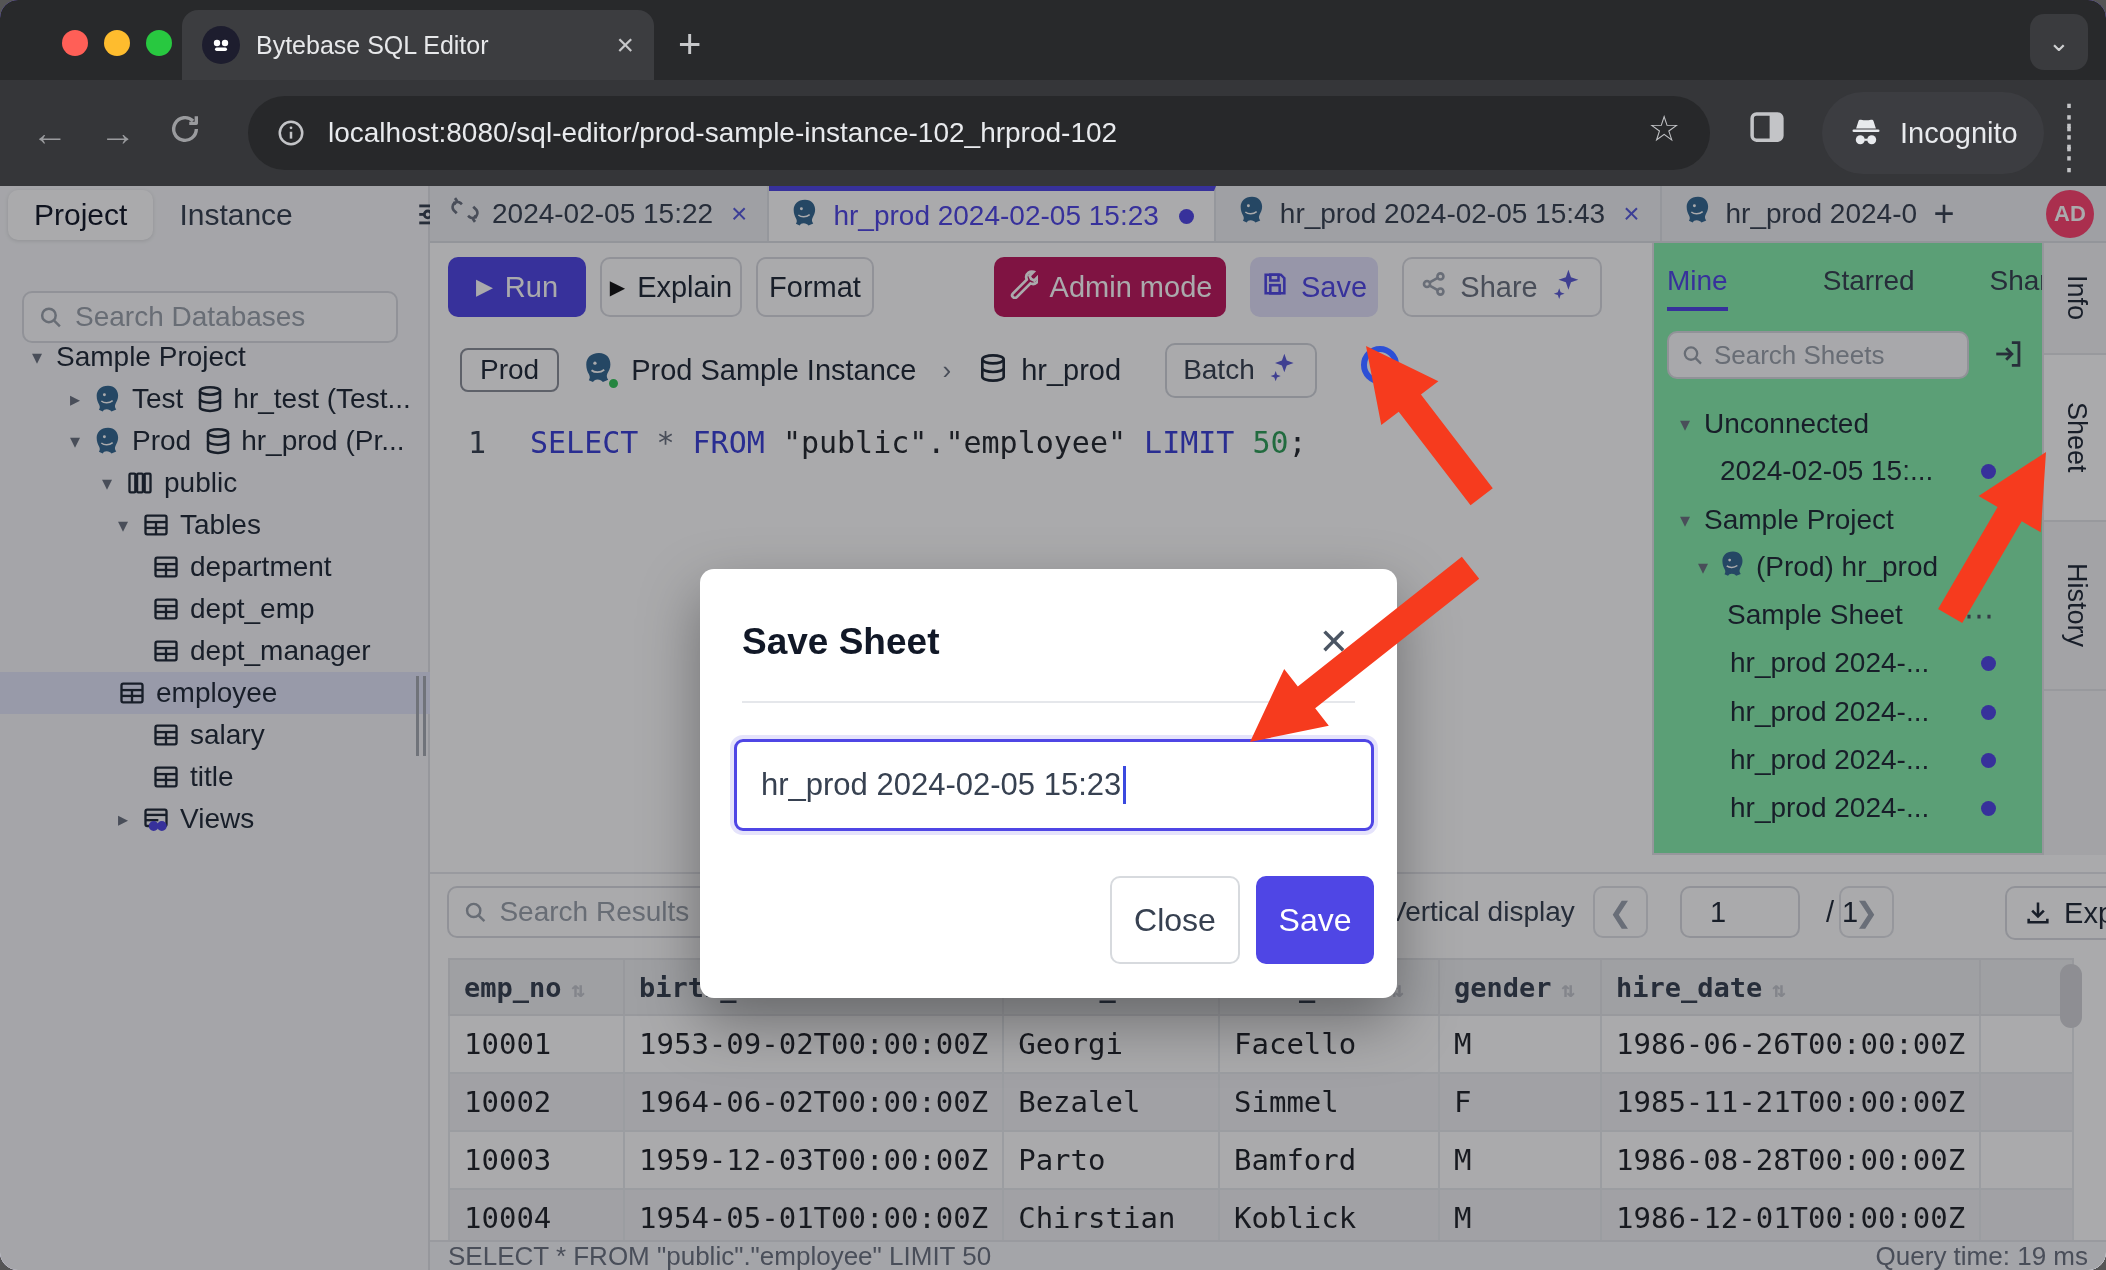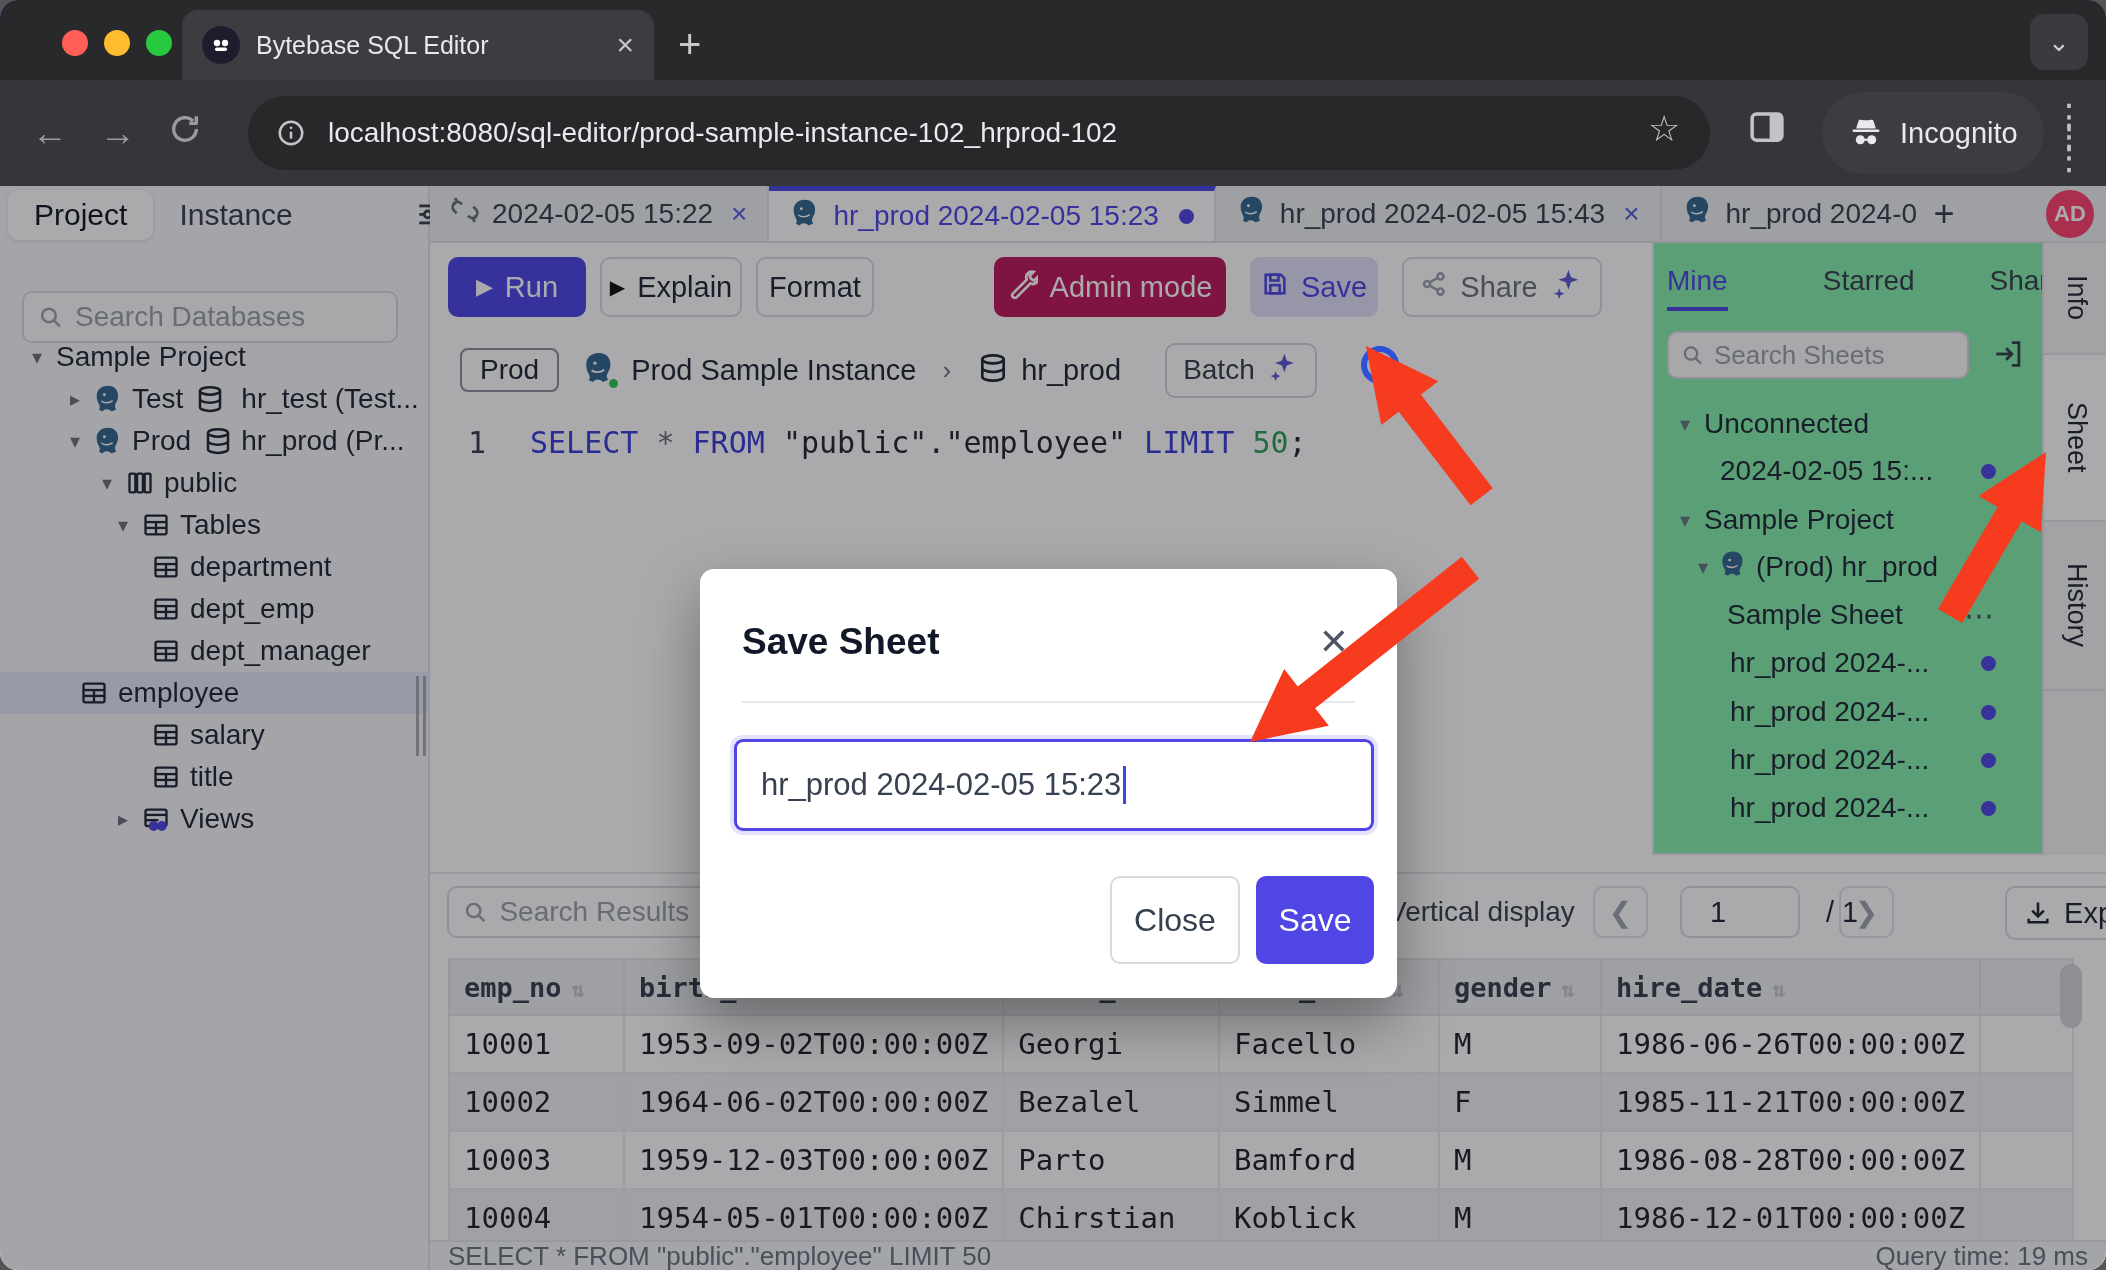--- a/index.html
+++ b/index.html
@@ -236,21 +236,21 @@
               </svg>
             </span>
           <span style="margin-left:8px">Test</span>
           <span class="ic" style="margin-left:12px">
               <svg width="30" height="30" viewBox="0 0 24 24" fill="none" stroke="#1f2937" stroke-width="2">
                 <ellipse cx="12" cy="5.5" rx="8" ry="3"></ellipse>
                 <path d="M4 5.5v13c0 1.7 3.6 3 8 3s8-1.3 8-3v-13"></path>
                 <path d="M4 12c0 1.7 3.6 3 8 3s8-1.3 8-3"></path>
               </svg>
             </span>
-          <span style="margin-left:16px">hr_test (Test...</span>
+          <span style="margin-left:8px">hr_test (Test...</span>
         </div>
         <div class="trow" style="padding-left:64px">
           <span class="caret">▾</span>
           <span class="ic" style="margin-left:6px">
               <svg width="32" height="32" viewBox="0 0 24 24">
                 <path fill="#336791" d="M12 2C6.5 2 3.5 5.4 3.5 9.6c0 3 .9 4.9 1.8 6.6.8 1.5.7 2.8-.1 3.9l2.8 1.2c.8-1 1.3-1.6 3-1.6s2.7.7 3.6 1.7l3.6-1.5c-.9-1.2-1.4-2.5-.6-4.2.9-1.8 2-3.6 2-6.1C19.6 5.4 17 2 12 2z"></path>
                 <circle cx="9.3" cy="8.8" r="1.1" fill="#fff"></circle>
                 <path d="M7 13.5c2.2 1.8 5.8 1.8 8.5-.3" stroke="#fff" stroke-width="1.2" fill="none"></path>
               </svg>
             </span>
@@ -313,21 +313,21 @@
           <span class="ic">
               <svg width="28" height="28" viewBox="0 0 24 24" fill="none" stroke="#1f2937" stroke-width="2">
                 <rect x="3" y="4" width="18" height="16" rx="1.5"></rect>
                 <line x1="3" y1="9.5" x2="21" y2="9.5"></line>
                 <line x1="3" y1="14.5" x2="21" y2="14.5"></line>
                 <line x1="12" y1="9.5" x2="12" y2="20"></line>
               </svg>
             </span>
           <span style="margin-left:10px">dept_manager</span>
         </div>
-        <div class="trow sel" style="padding-left:80px">
+        <div class="trow sel" style="padding-left:118px">
           <span class="ic">
               <svg width="28" height="28" viewBox="0 0 24 24" fill="none" stroke="#1f2937" stroke-width="2">
                 <rect x="3" y="4" width="18" height="16" rx="1.5"></rect>
                 <line x1="3" y1="9.5" x2="21" y2="9.5"></line>
                 <line x1="3" y1="14.5" x2="21" y2="14.5"></line>
                 <line x1="12" y1="9.5" x2="12" y2="20"></line>
               </svg>
             </span>
           <span style="margin-left:10px">employee</span>
         </div>

